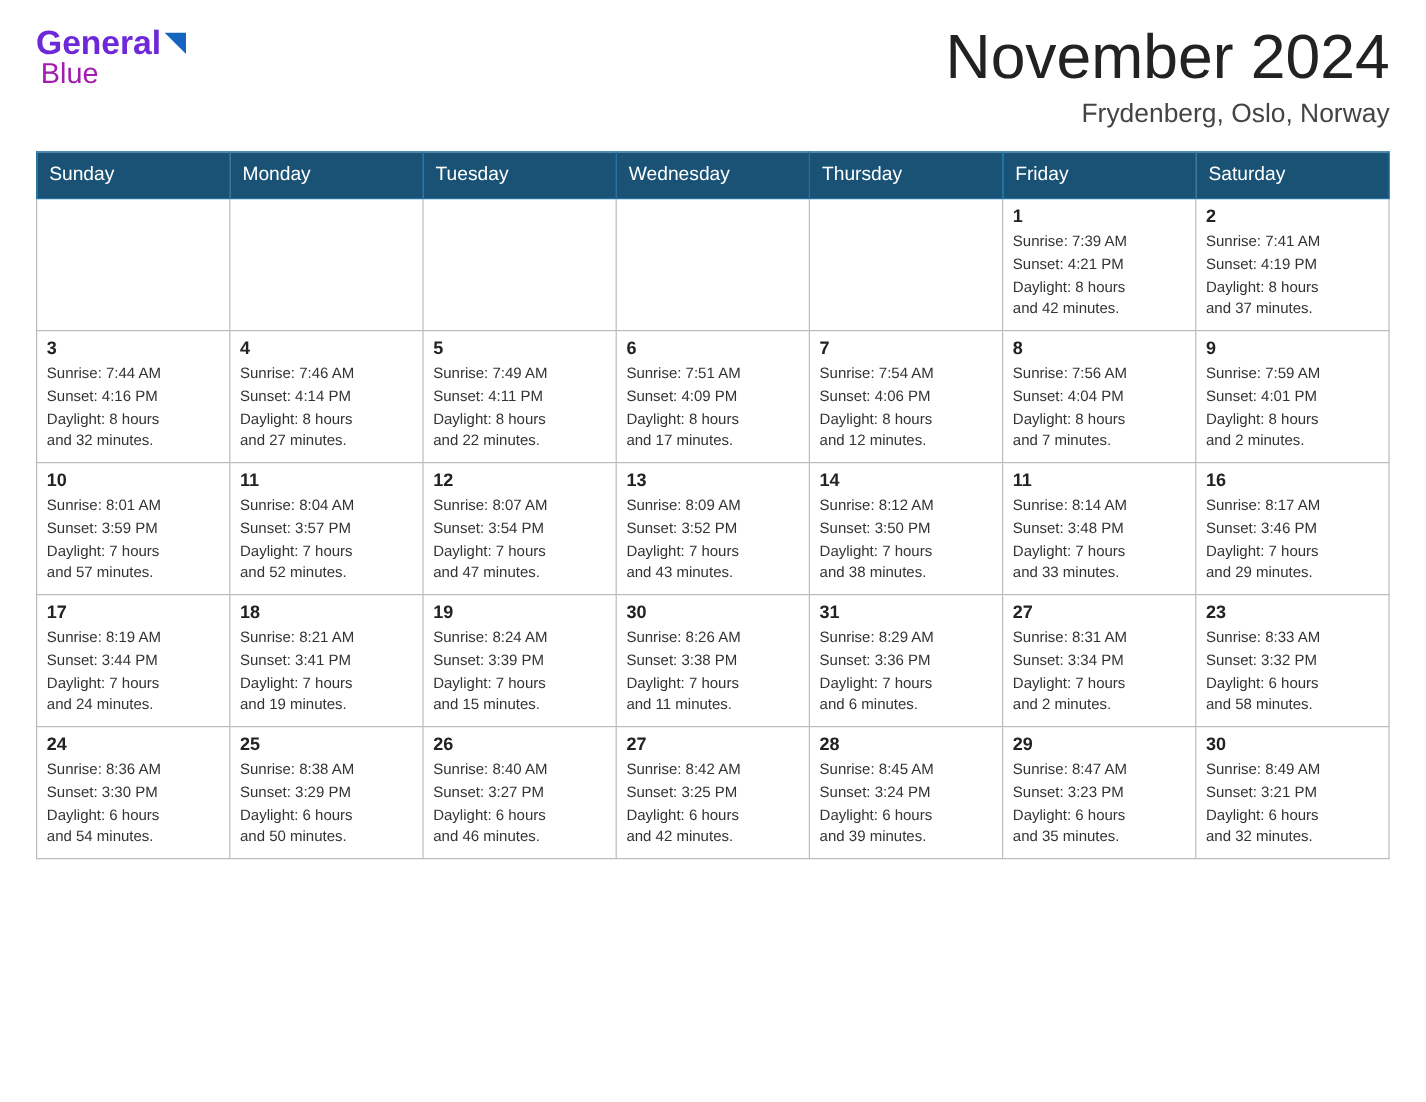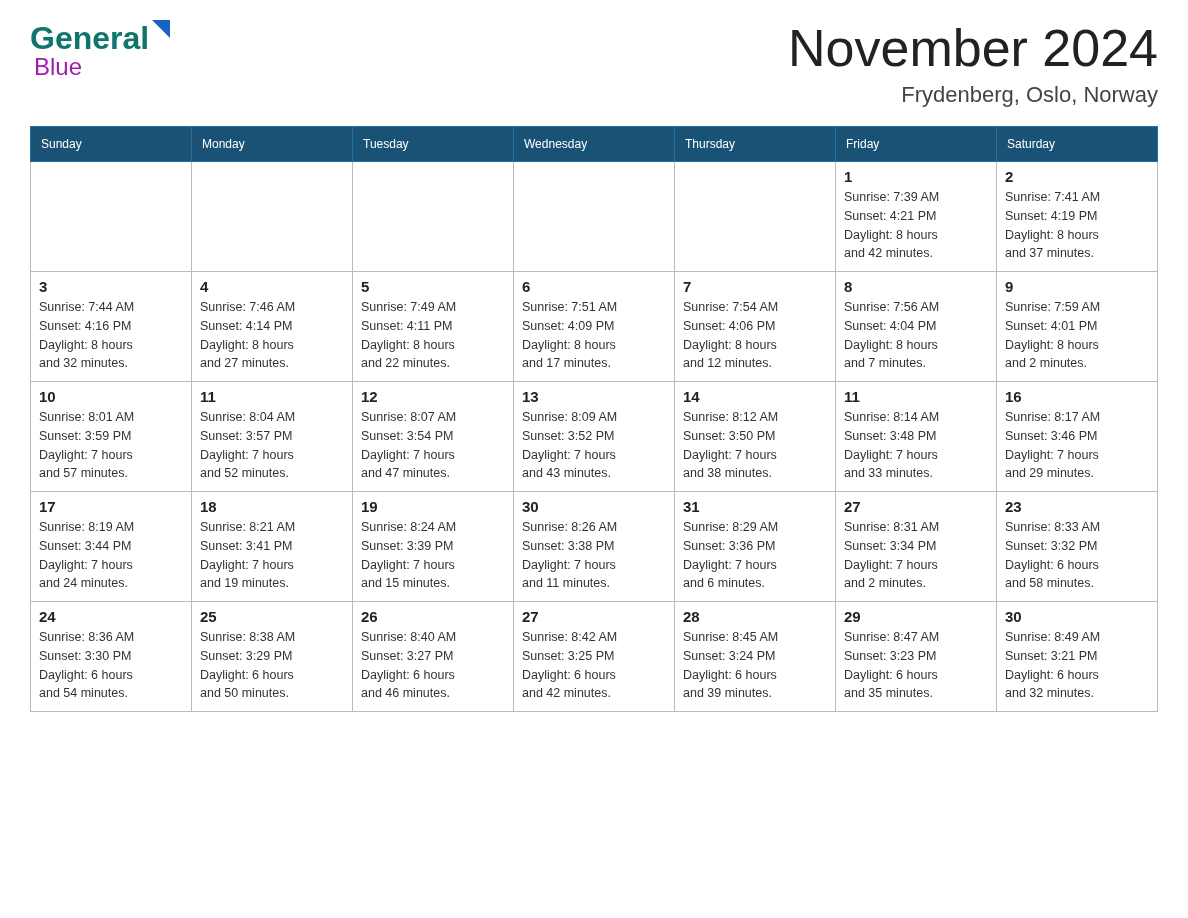--- a/index.html
+++ b/index.html
@@ -16,24 +16,25 @@
       justify-content: space-between;
       align-items: flex-start;
       margin-bottom: 18px;
     }
     #logo-area {
       display: flex;
       flex-direction: column;
       align-items: flex-start;
     }
     .logo-text {
-      font-size: 32px;
+      font-size: 28px;
       font-weight: bold;
-      color: #0f766e;
+      color: #6d28d9;
       display: flex;
+      align-items: center;
     }
     .logo-underline {
       color: #a21caf;
       font-size: 24px;
       font-weight: normal;
       margin-top: -4px;
       margin-left: 4px;
     }
     #title-area {
       text-align: right;
@@ -50,21 +51,21 @@
       margin-top: 5px;
     }
     #calendar-table {
       width: 100%;
       border-collapse: collapse;
       border: 1px solid #aaa;
     }
     #calendar-table th {
       background-color: #1a5276;
       color: #fff;
-      font-size: 12px;
+      font-size: 16px;
       font-weight: normal;
       text-align: left;
       padding: 10px 10px;
       border: 1px solid #2471a3;
     }
     #calendar-table td {
       vertical-align: top;
       border: 1px solid #bbb;
       padding: 6px 8px;
       width: 14.28%;

